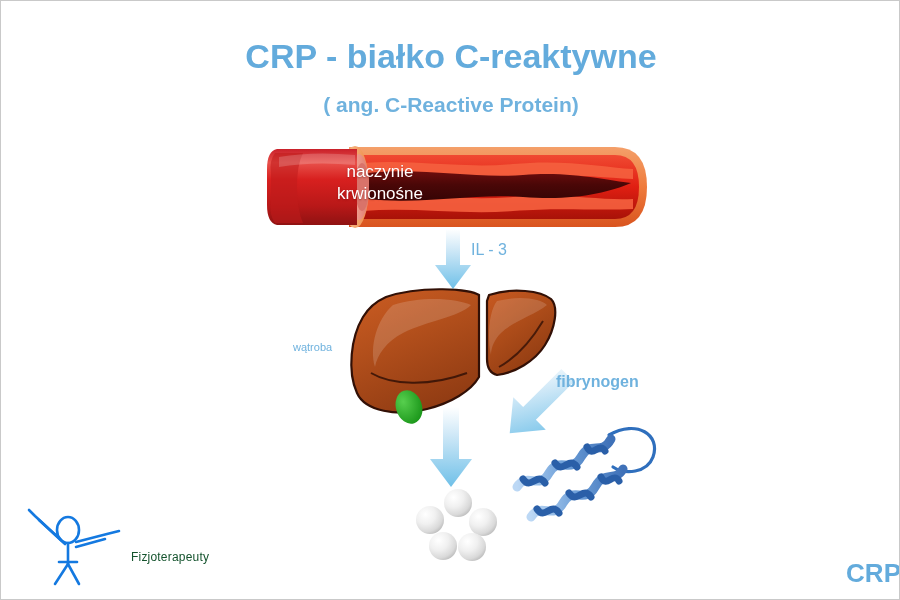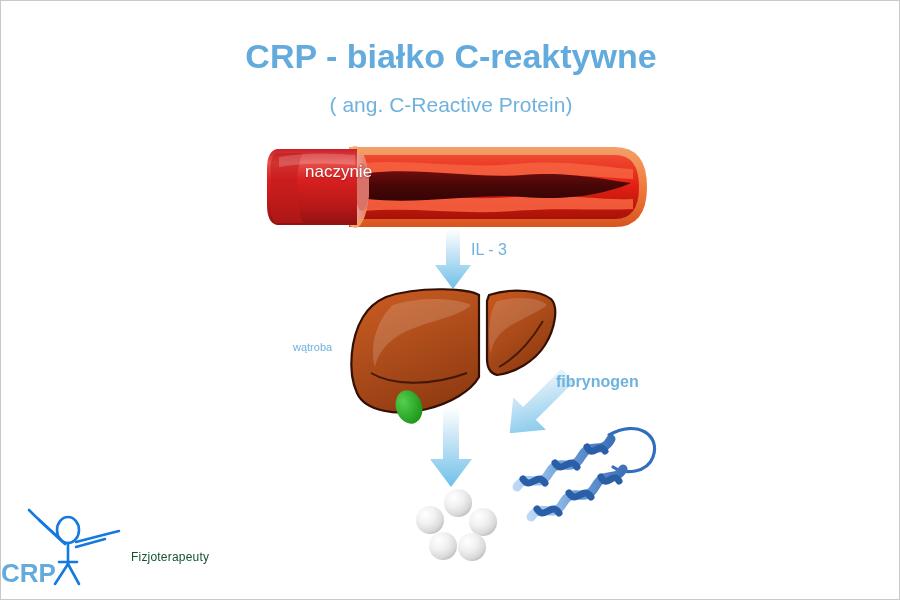--- a/index.html
+++ b/index.html
@@ -33,38 +33,39 @@
     letter-spacing: 0px;
     white-space: nowrap;
   }
   .subtitle {
     position: absolute;
     left: 0;
     top: 92px;
     width: 900px;
     text-align: center;
     font-size: 21px;
-    font-weight: normal;
+    font-weight: bold;
     color: #6FB2DE;
     white-space: nowrap;
   }
 
   
   #vessel-group {
     position: absolute;
     left: 262px;
     top: 138px;
     width: 386px;
     height: 96px;
   }
   .vessel-label {
     position: absolute;
     left: 42px;
     top: 22px;
     width: 150px;
+    text-align: center;
     color: #ffffff;
     font-size: 17px;
     line-height: 22px;
     z-index: 6;
     text-shadow: 0 1px 2px rgba(100,0,0,.45);
   }
 
   
   .arrow-label {
     position: absolute;
@@ -74,21 +75,21 @@
   }
   #il6-label  { left: 470px; top: 240px; }
   #liver-label{ left: 292px; top: 340px; font-size: 11px; }
   #fib-label  { left: 555px; top: 372px; font-size: 16px; font-weight: bold; }
 
   .crp-bottom-label {
     position: absolute;
     left: 0;
     top: 557px;
     width: 900px;
-    text-align: left;
+    text-align: right;
     color: #63ABDC;
     font-size: 26px;
     font-weight: bold;
   }
 
   
   #liver-group {
     position: absolute;
     left: 330px;
     top: 280px;
@@ -218,20 +219,21 @@
 
         <path d="M12,14 Q6,22 8,34 L8,62 Q6,76 12,84 L40,84
                  Q34,70 34,48 Q34,26 40,14 Z" fill="#c01b1b" opacity="0.55"></path>
 
         <path d="M16,18 Q50,12 92,16 L92,26 Q50,22 16,28 Z" fill="#ffffff" opacity="0.18"></path>
       </g>
     </svg>
 
     <div class="vessel-label">
       <div>naczynie</div>
+      <div>krwionośne</div>
     </div>
   </div>
 
   <svg style="position:absolute; left:432px; top:228px;" width="44" height="62">
     <defs>
       <linearGradient id="arrGrad" x1="0" y1="0" x2="0" y2="1">
         <stop offset="0%" stop-color="#ffffff"></stop>
         <stop offset="35%" stop-color="#cfe8f7"></stop>
         <stop offset="100%" stop-color="#6FC0E8"></stop>
       </linearGradient>

